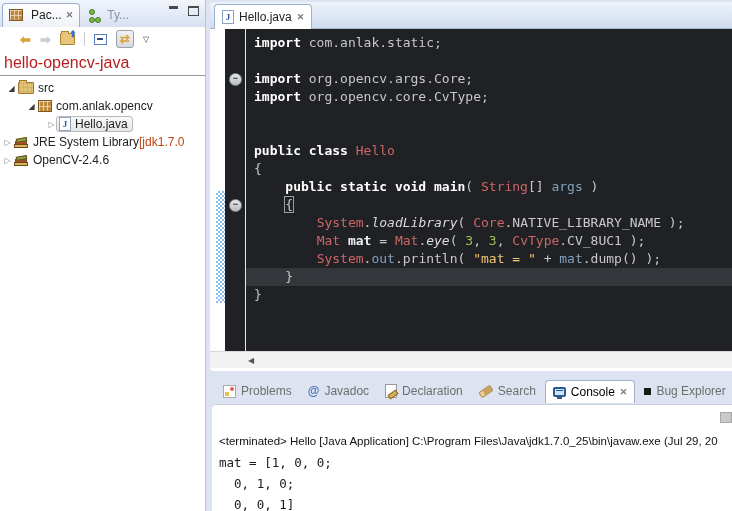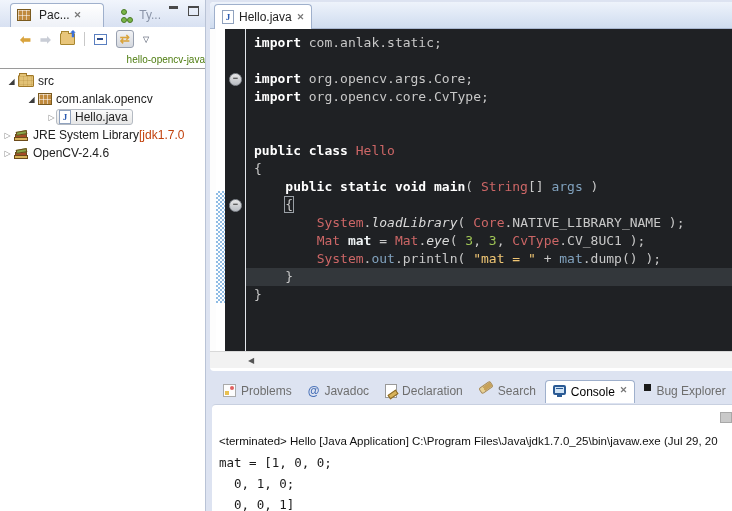--- a/index.html
+++ b/index.html
@@ -3,42 +3,42 @@
 <meta charset="utf-8">
 <style>
   html,body{margin:0;padding:0;}
   body{width:732px;height:511px;position:relative;overflow:hidden;
        background:#dde3f1;font-family:"Liberation Sans",sans-serif;font-size:12px;color:#222;}
   
   .left-panel{position:absolute;left:0;top:0;width:205px;height:511px;background:#fff;
               border-right:1px solid #b9c3d6;overflow:hidden;}
   .lp-tabrow{height:27px;background:linear-gradient(#f1f5fc,#d8e1f2);position:relative;
              display:flex;align-items:flex-end;}
-  .vtab{display:flex;align-items:center;gap:4px;padding:4px 22px 5px 5px;margin-left:10px;
+  .vtab{display:flex;align-items:center;gap:4px;padding:4px 6px 5px 5px;margin-left:2px;
         border:1px solid #9fb0cc;border-bottom:none;border-radius:4px 4px 0 0;
         background:linear-gradient(#ffffff,#eef1f7);font-size:12px;white-space:nowrap;}
   .vtab.inactive{border-color:transparent;background:transparent;color:#8a94a8;}
   .close-x{color:#777;font-size:9px;font-weight:bold;cursor:pointer;}
   .winbtns{position:absolute;right:6px;top:6px;display:flex;gap:10px;align-items:center;}
   .btn-min{width:9px;height:7px;border-top:3px solid #4a4a4a;}
   .btn-max{width:9px;height:7px;border:1px solid #4a4a4a;border-top:2px solid #4a4a4a;}
   .lp-toolbar{height:24px;display:flex;align-items:center;gap:9px;padding-left:20px;background:#fff;}
   .tb-ic{font-weight:bold;line-height:1;}
   .ic-back{color:#d9a33c;font-size:13px;}
   .ic-fwd{color:#c9cdd6;font-size:13px;}
   .ic-upfolder{position:relative;width:13px;height:10px;background:#e8c57a;border:1px solid #a8862e;border-radius:1px;}
   .ic-upfolder::before{content:"";position:absolute;left:0;top:-3px;width:6px;height:2px;background:#e8c57a;border:1px solid #a8862e;border-bottom:none;}
   .ic-upfolder span{position:absolute;right:-3px;top:-5px;color:#3a6fd8;font-size:9px;font-weight:bold;}
   .tb-sep{width:1px;height:14px;background:#c8c8c8;}
   .ic-collapseall{width:11px;height:9px;border:1px solid #5a7fc0;background:#fff;position:relative;}
   .ic-collapseall::before{content:"";position:absolute;left:2px;top:3px;width:6px;height:2px;background:#2a4a8a;}
   .ic-linkbox{border:1px solid #98a0b0;border-radius:3px;background:linear-gradient(#f2f3f5,#d5d8de);
               padding:1px 3px;color:#d9a33c;font-size:12px;font-weight:bold;line-height:14px;}
   .ic-chevron{color:#3a4358;font-size:8px;}
-  .lp-project{padding:3px 0 3px 4px;border-bottom:1px solid #9a9a9a;font-size:10px;color:#4d7c0f;text-align:right;}
+  .lp-project{padding:3px 0 3px 4px;border-bottom:1px solid #9a9a9a;font-size:16px;color:#b91c1c;}
   .tree{padding-top:3px;}
   .tree-row{height:18px;display:flex;align-items:center;white-space:nowrap;cursor:default;}
   .arr{display:inline-block;width:11px;text-align:center;font-size:8px;flex:none;}
   .arr.exp{color:#3c3c3c;}
   .arr.col{color:#8a8a8a;}
   .t-icon{flex:none;margin:0 4px 0 1px;}
   .sel-box{display:flex;align-items:center;border:1px solid #b4bac2;border-radius:3px;
            background:linear-gradient(#fafafa,#e6e6e6);padding:0 4px 0 1px;margin-left:-1px;}
   .suffix{color:#c2410c;}
   
@@ -82,21 +82,21 @@
   .seg.type{color:#cc6666;} .seg.var{color:#81a2be;}
   .seg.decl{color:#eef2f4;font-weight:bold;}
   .seg.mth{color:#dadada;font-style:italic;}
   .seg.fld{color:#81a2be;}
   .seg.num{color:#9ec455;} .seg.str{color:#f0c674;}
   .seg.box{outline:1px solid #9aa0a6;}
   .ed-hscroll{height:16px;background:#f2f2f2;border-top:1px solid #d8d8d8;display:flex;align-items:center;padding-left:38px;color:#555;font-size:8px;}
   
   .bottom-panel{position:absolute;left:212px;top:378px;width:520px;height:133px;}
   .bp-tabrow{height:26px;display:flex;align-items:center;gap:2px;padding-left:4px;position:relative;z-index:2;}
-  .btab{display:flex;gap:5px;padding:4px 7px;color:#6e6e6e;white-space:nowrap;}
+  .btab{display:flex;align-items:center;gap:5px;padding:4px 7px;color:#6e6e6e;white-space:nowrap;}
   .btab.active{border:1px solid #9fb0cc;border-bottom:none;border-radius:4px 4px 0 0;background:#fff;color:#000;}
   .bp-content{position:absolute;left:0;top:26px;width:520px;height:107px;background:#fff;
               border-radius:4px 0 0 0;border-top:1px solid #c8d0e0;z-index:1;}
   .console-toolstub{position:absolute;right:0;top:7px;width:10px;height:9px;background:#c9c9c9;border:1px solid #a8a8a8;}
   .console-header{position:absolute;left:7px;top:30px;font-size:11.5px;color:#111;white-space:nowrap;}
   .console-output{position:absolute;left:7px;top:47px;font-family:"DejaVu Sans Mono","Liberation Mono",monospace;
                   font-size:12.5px;color:#1a1a1a;}
   .console-line{height:21px;line-height:21px;white-space:pre;}
   
   .icon-problems{width:11px;height:11px;border:1px solid #aaa;background:#fdfdfd;position:relative;}

